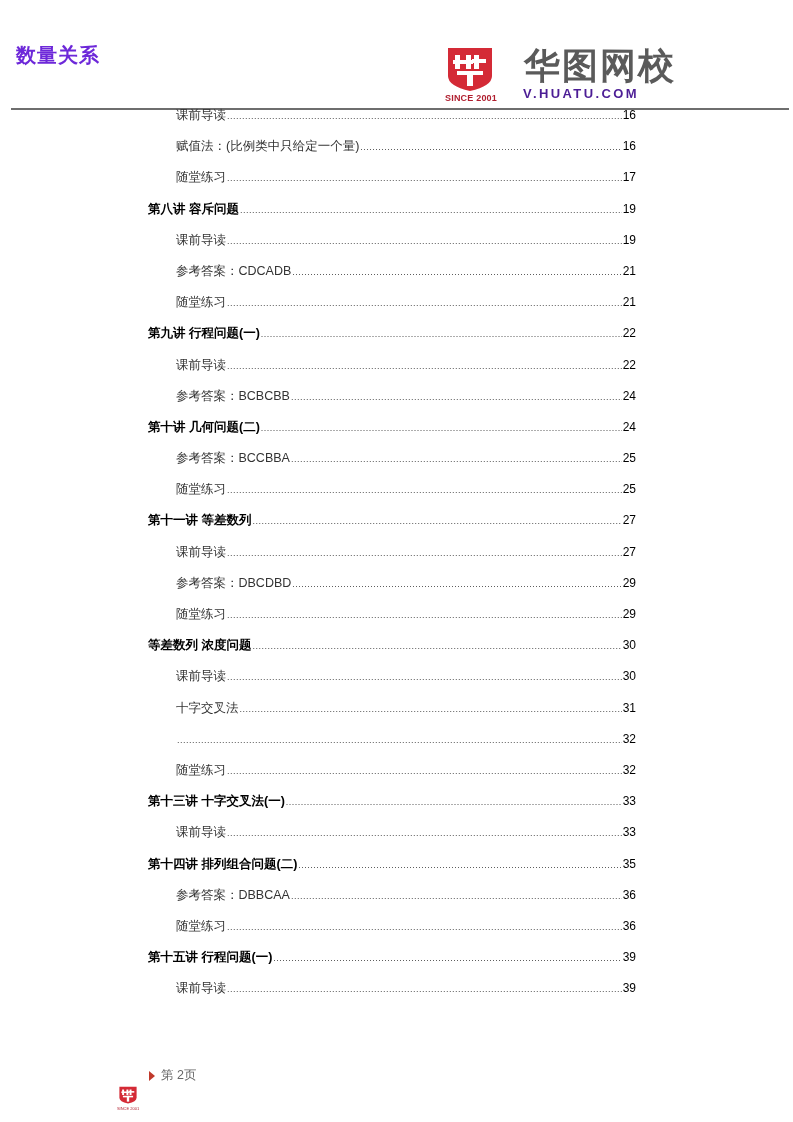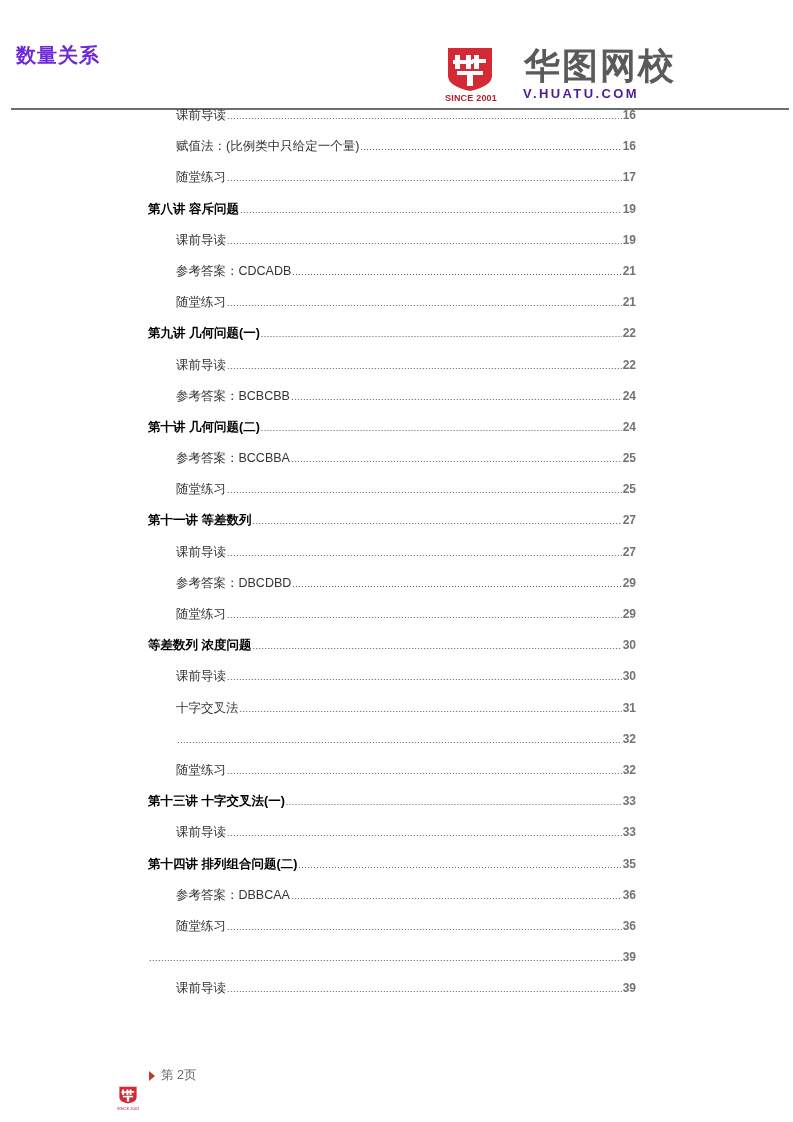--- a/index.html
+++ b/index.html
@@ -109,22 +109,22 @@
       color: #444;
       font-weight: normal;
       letter-spacing: 0.5px;
     }
     .toc-dots::before {
       content: "........................................................................................................................................................................................................................................................................................................";
       font-size: 9px;
     }
     .toc-page {
       flex: 0 0 auto;
-      font-weight: bold;
-      color: #737373;
+      font-weight: normal;
+      color: #000000;
       font-size: 12px;
     }
     .footer-marker {
       position: absolute;
       left: 149px;
       top: 1071px;
       width: 0;
       height: 0;
       border-top: 5px solid transparent;
       border-bottom: 5px solid transparent;
@@ -209,21 +209,21 @@
       <span class="toc-label">参考答案：CDCADB</span>
       <span class="toc-dots"></span>
       <span class="toc-page">21</span>
     </div>
     <div class="toc-row level-2">
       <span class="toc-label">随堂练习</span>
       <span class="toc-dots"></span>
       <span class="toc-page">21</span>
     </div>
     <div class="toc-row level-1">
-      <span class="toc-label">第九讲  几何问题(一)</span>
+      <span class="toc-label">第九讲  行程问题(一)</span>
       <span class="toc-dots"></span>
       <span class="toc-page">22</span>
     </div>
     <div class="toc-row level-2">
       <span class="toc-label">课前导读</span>
       <span class="toc-dots"></span>
       <span class="toc-page">22</span>
     </div>
     <div class="toc-row level-2">
       <span class="toc-label">参考答案：BCBCBB</span>
@@ -308,20 +308,21 @@
       <span class="toc-label">参考答案：DBBCAA</span>
       <span class="toc-dots"></span>
       <span class="toc-page">36</span>
     </div>
     <div class="toc-row level-2">
       <span class="toc-label">随堂练习</span>
       <span class="toc-dots"></span>
       <span class="toc-page">36</span>
     </div>
     <div class="toc-row level-1">
+      <span class="toc-label">第十五讲  行程问题(一)</span>
       <span class="toc-dots"></span>
       <span class="toc-page">39</span>
     </div>
     <div class="toc-row level-2">
       <span class="toc-label">课前导读</span>
       <span class="toc-dots"></span>
       <span class="toc-page">39</span>
     </div>
   </div>
 

